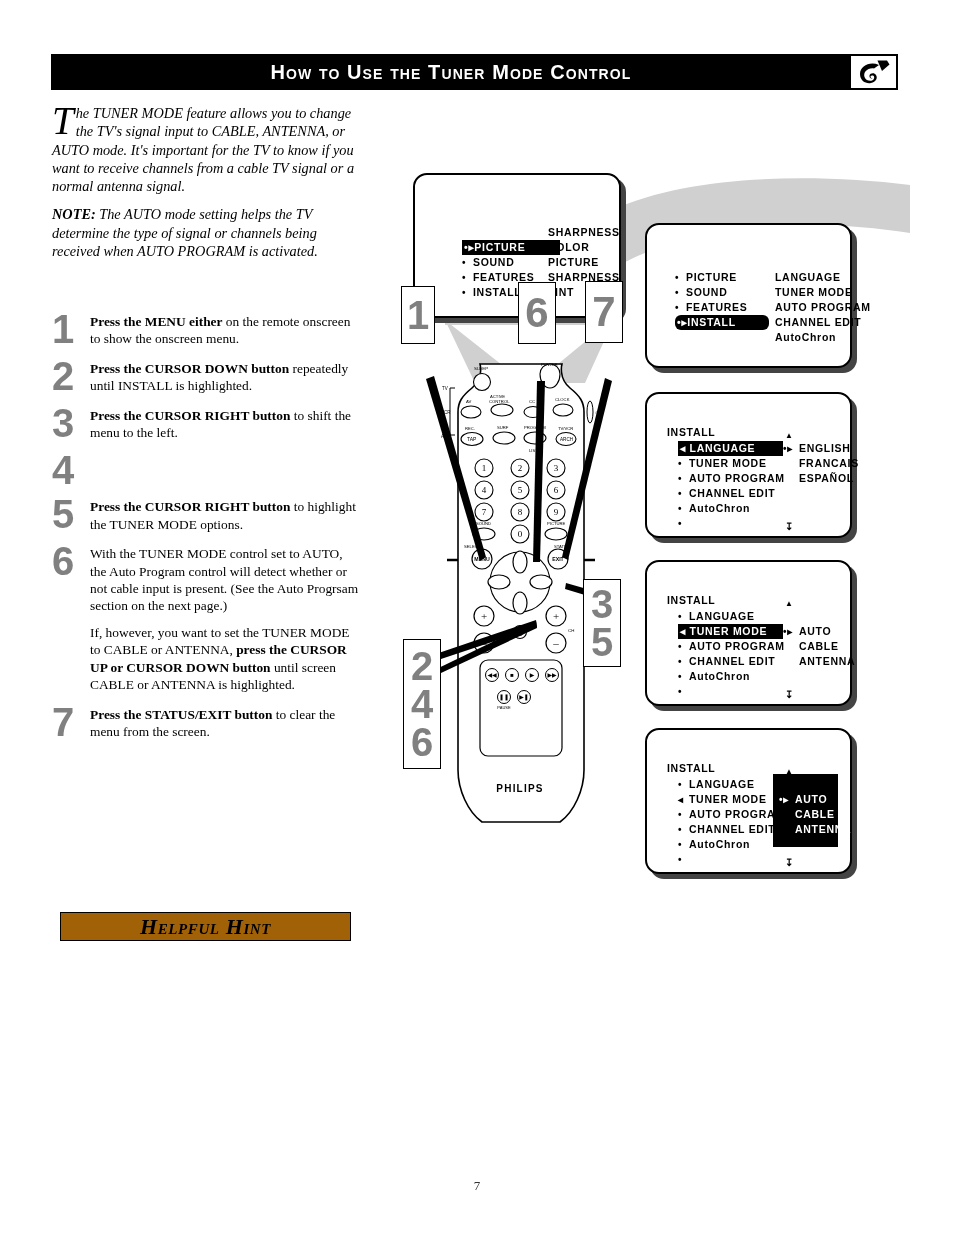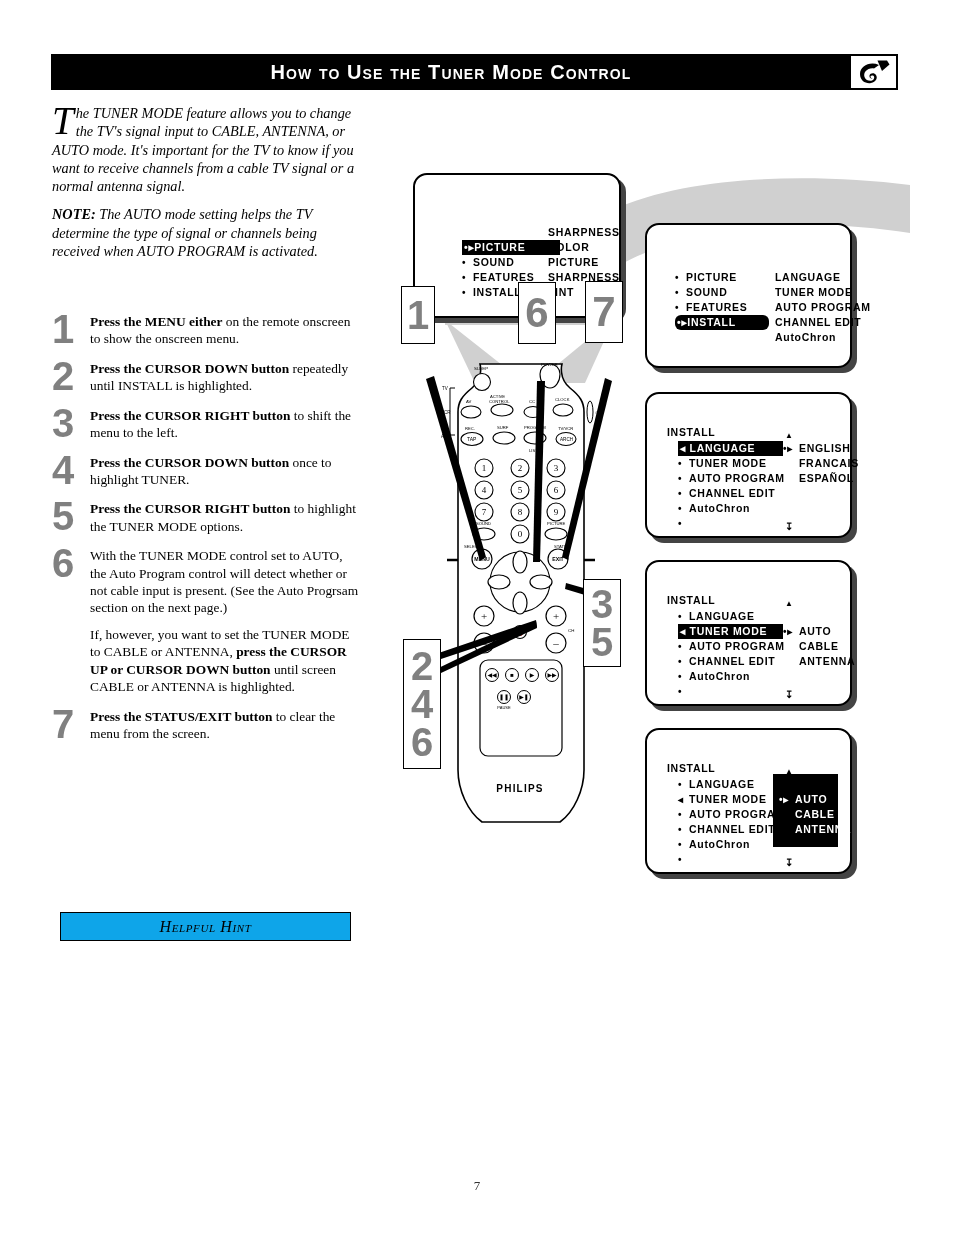--- a/index.html
+++ b/index.html
@@ -76,27 +76,27 @@
   }
   .step-body{flex:1;font-size:13.4px;line-height:1.30;font-family:"Liberation Serif", serif;}
   .step-body b{font-weight:bold;}
   .step-body p{margin:0 0 9px 0;}
   .step-body p:last-child{margin-bottom:0;}
 
   
   .hint{position:absolute;left:60px;top:912px;width:291px;}
   .hint-head{
     border:1px solid #000;
-    background:#0ea5e9;
+    background:#a16207;
     height:27px;
     display:flex;align-items:center;justify-content:center;
     font-family:"Liberation Serif", serif;
-    font-weight:normal;font-style:italic;
+    font-weight:bold;font-style:italic;
     font-variant:small-caps;
-    font-size:16px;
+    font-size:22px;
     letter-spacing:0.6px;
   }
   .hint-body{
     border:1px solid #000;border-top:none;
     padding:9px 8px 12px 8px;
     font-family:"Liberation Serif", serif;
     font-size:13.2px;line-height:1.26;
     min-height:72px;
   }
   .hint-body p{margin:0 0 8px 0;}
@@ -197,23 +197,20 @@
 
     <div class="step">
       <div class="step-num">3</div>
       <div class="step-body">
         <p><b>Press the CURSOR RIGHT button</b><span> to shift the menu to the left.</span></p>
       </div>
     </div>
 
     <div class="step">
       <div class="step-num">4</div>
-      <div class="step-body">
-        <p><b>Press the CURSOR DOWN button</b><span> once to highlight TUNER.</span></p>
-      </div>
     </div>
 
     <div class="step">
       <div class="step-num">5</div>
       <div class="step-body">
         <p><b>Press the CURSOR RIGHT button</b><span> to highlight the TUNER MODE options.</span></p>
       </div>
     </div>
 
     <div class="step">

